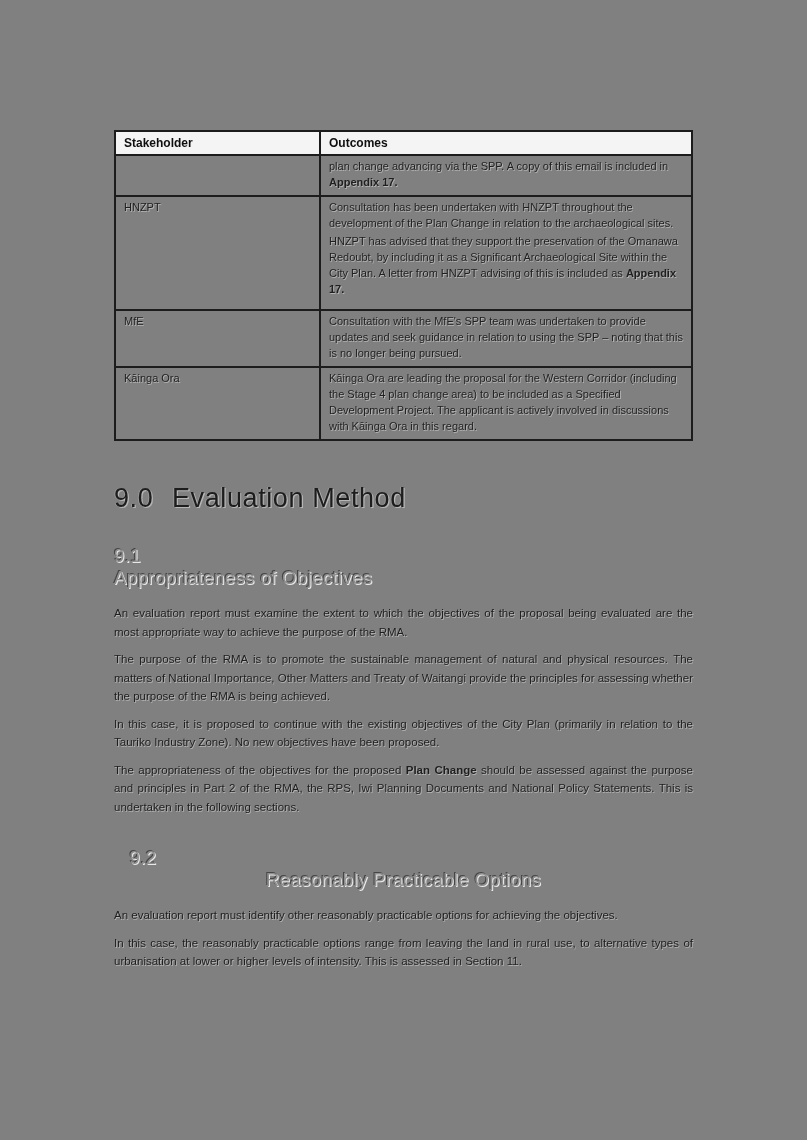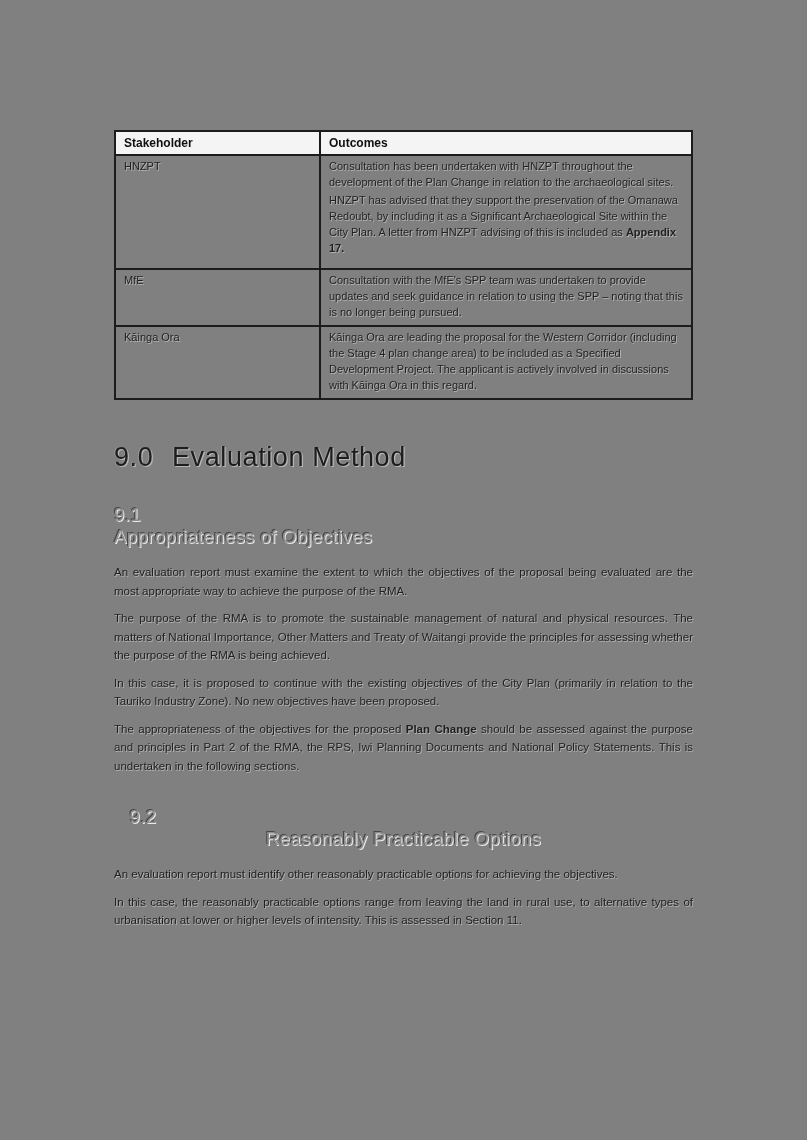--- a/index.html
+++ b/index.html
@@ -106,20 +106,26 @@
           <col class="c-stake">
           <col>
         </colgroup>
       <thead>
         <tr>
           <th class="scan">Stakeholder</th>
           <th class="scan">Outcomes</th>
         </tr>
       </thead>
       <tbody>
+        <tr style="height:38px;">
+          <td class="scan"></td>
+          <td class="scan">
+            <p><span>plan change advancing via the SPP. A copy of this email is included in </span><span class="b">Appendix 17.</span></p>
+          </td>
+        </tr>
         <tr style="height:114px;">
           <td class="scan">HNZPT</td>
           <td class="scan">
             <p>Consultation has been undertaken with HNZPT throughout the development of the Plan Change in relation to the archaeological sites.</p>
             <p><span>HNZPT has advised that they support the preservation of the Omanawa Redoubt, by including it as a Significant Archaeological Site within the City Plan. A letter from HNZPT advising of this is included as </span><span class="b">Appendix 17.</span></p>
           </td>
         </tr>
         <tr style="height:51px;">
           <td class="scan">MfE</td>
           <td class="scan">

